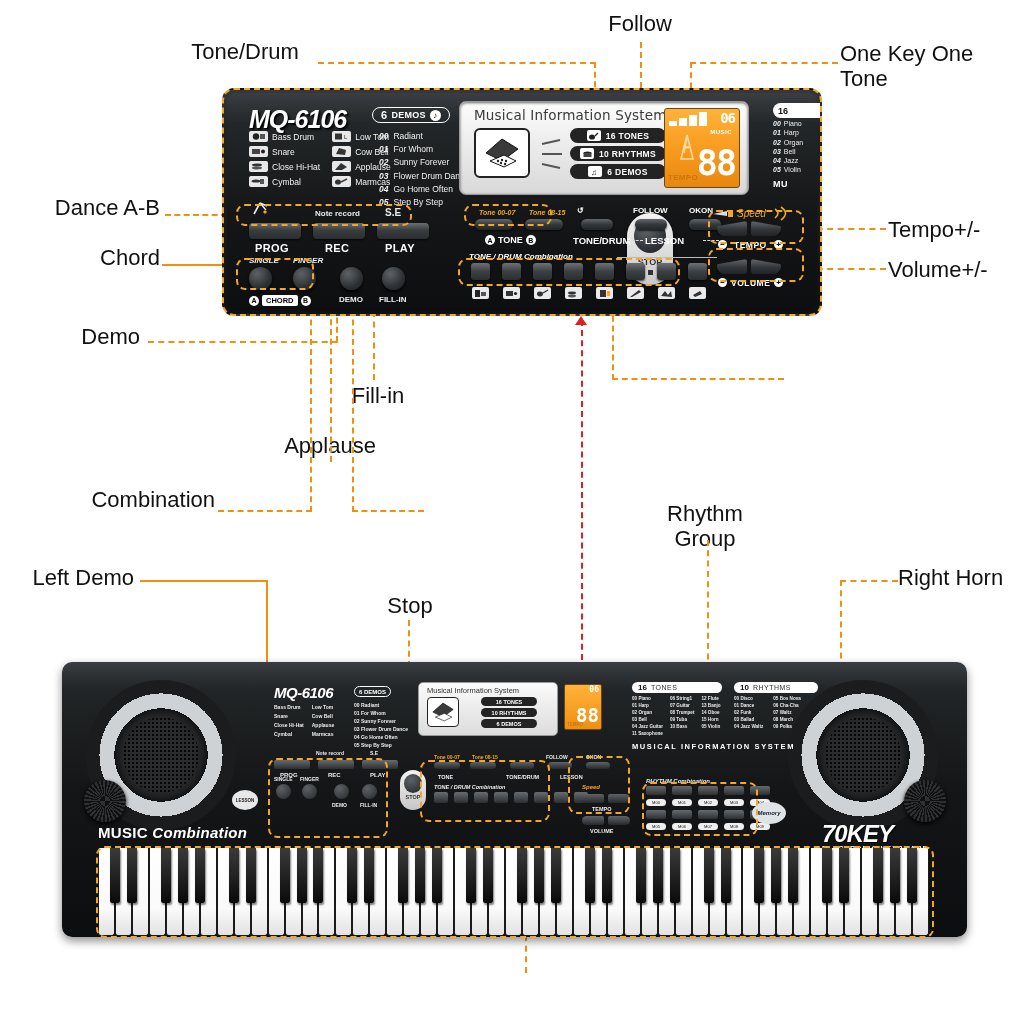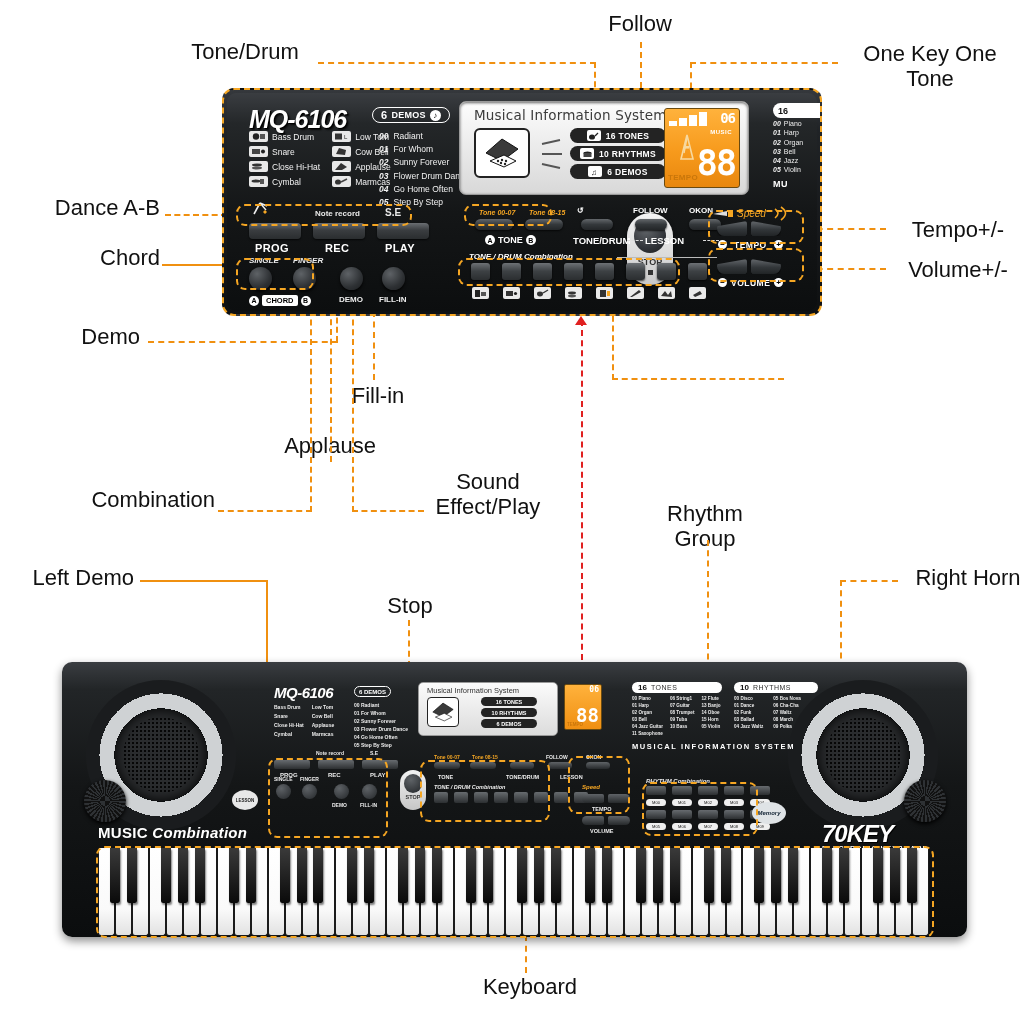--- a/index.html
+++ b/index.html
@@ -2,21 +2,21 @@
 <html><head>
 <meta charset="utf-8">
 <style>
   * { box-sizing: border-box; margin:0; padding:0; }
   html,body { width:1024px; height:1024px; background:#fff; overflow:hidden;
     font-family:"Liberation Sans", sans-serif; }
   #stage { position:relative; width:1024px; height:1024px; background:#fff; }
 
   
   .callout { position:absolute; color:#111; font-size:22px; line-height:1.12;
-             white-space:pre-line; font-family:"Liberation Sans",sans-serif;text-align:center; }
+             white-space:pre-line; font-family:"Liberation Sans",sans-serif; }
   .callout.c  { text-align:center; }
   .callout.r  { text-align:right; }
 
   
   .ln { position:absolute; }
   .ln.h { border-top:2px dashed #F09010; }
   .ln.v { border-left:2px dashed #F09010; }
   .ln.hs { border-top:2px solid #F09010; }
   .ln.vs { border-left:2px solid #F09010; }
   .ln.red { border-left:2px dashed #E02020; }
@@ -203,30 +203,27 @@
   <div class="callout r" style="left:10px;top:196px;width:150px;">Dance A-B</div>
   <div class="callout r" style="left:10px;top:246px;width:150px;">Chord</div>
   <div class="callout r" style="left:10px;top:325px;width:130px;">Demo</div>
 
   <div class="callout" style="left:888px;top:218px;width:140px;">Tempo+/-</div>
   <div class="callout" style="left:888px;top:258px;width:140px;">Volume+/-</div>
 
   <div class="callout c" style="left:328px;top:384px;width:100px;">Fill-in</div>
   <div class="callout c" style="left:250px;top:434px;width:160px;">Applause</div>
   <div class="callout r" style="left:50px;top:488px;width:165px;">Combination</div>
-  <div class="callout c" style="left:408px;top:470px;width:160px;">Sound
-Effect/Play</div>
 
   <div class="callout c" style="left:640px;top:502px;width:130px;text-align:center;">Rhythm
 Group</div>
 
   <div class="callout r" style="left:4px;top:566px;width:130px;">Left Demo</div>
   <div class="callout" style="left:898px;top:566px;width:140px;">Right Horn</div>
   <div class="callout c" style="left:355px;top:594px;width:110px;">Stop</div>
-  <div class="callout c" style="left:410px;top:975px;width:240px;">Keyboard</div>
 
   <div class="ln h" style="left:318px;top:62px;width:278px;"></div>
   <div class="ln v" style="left:594px;top:62px;height:112px;"></div>
 
   <div class="ln v" style="left:640px;top:42px;height:176px;"></div>
 
   <div class="ln h" style="left:690px;top:62px;width:148px;"></div>
   <div class="ln v" style="left:690px;top:62px;height:150px;"></div>
 
   <div class="ln h" style="left:165px;top:214px;width:62px;"></div>

